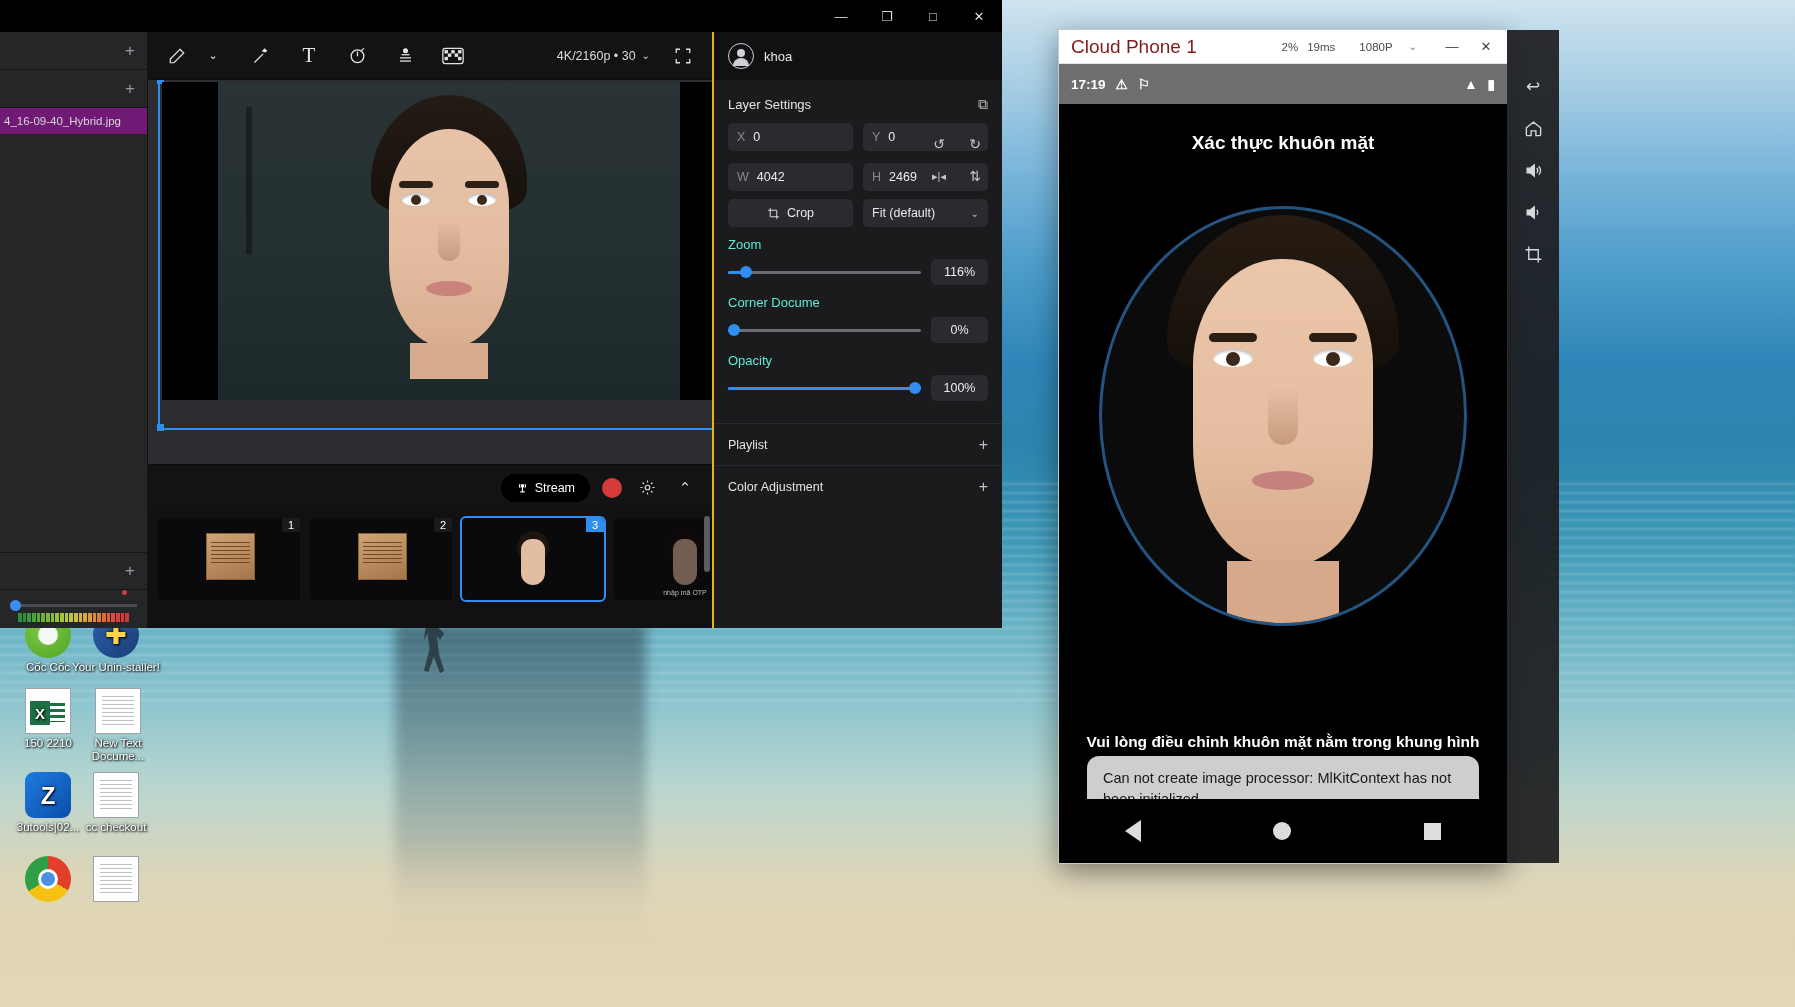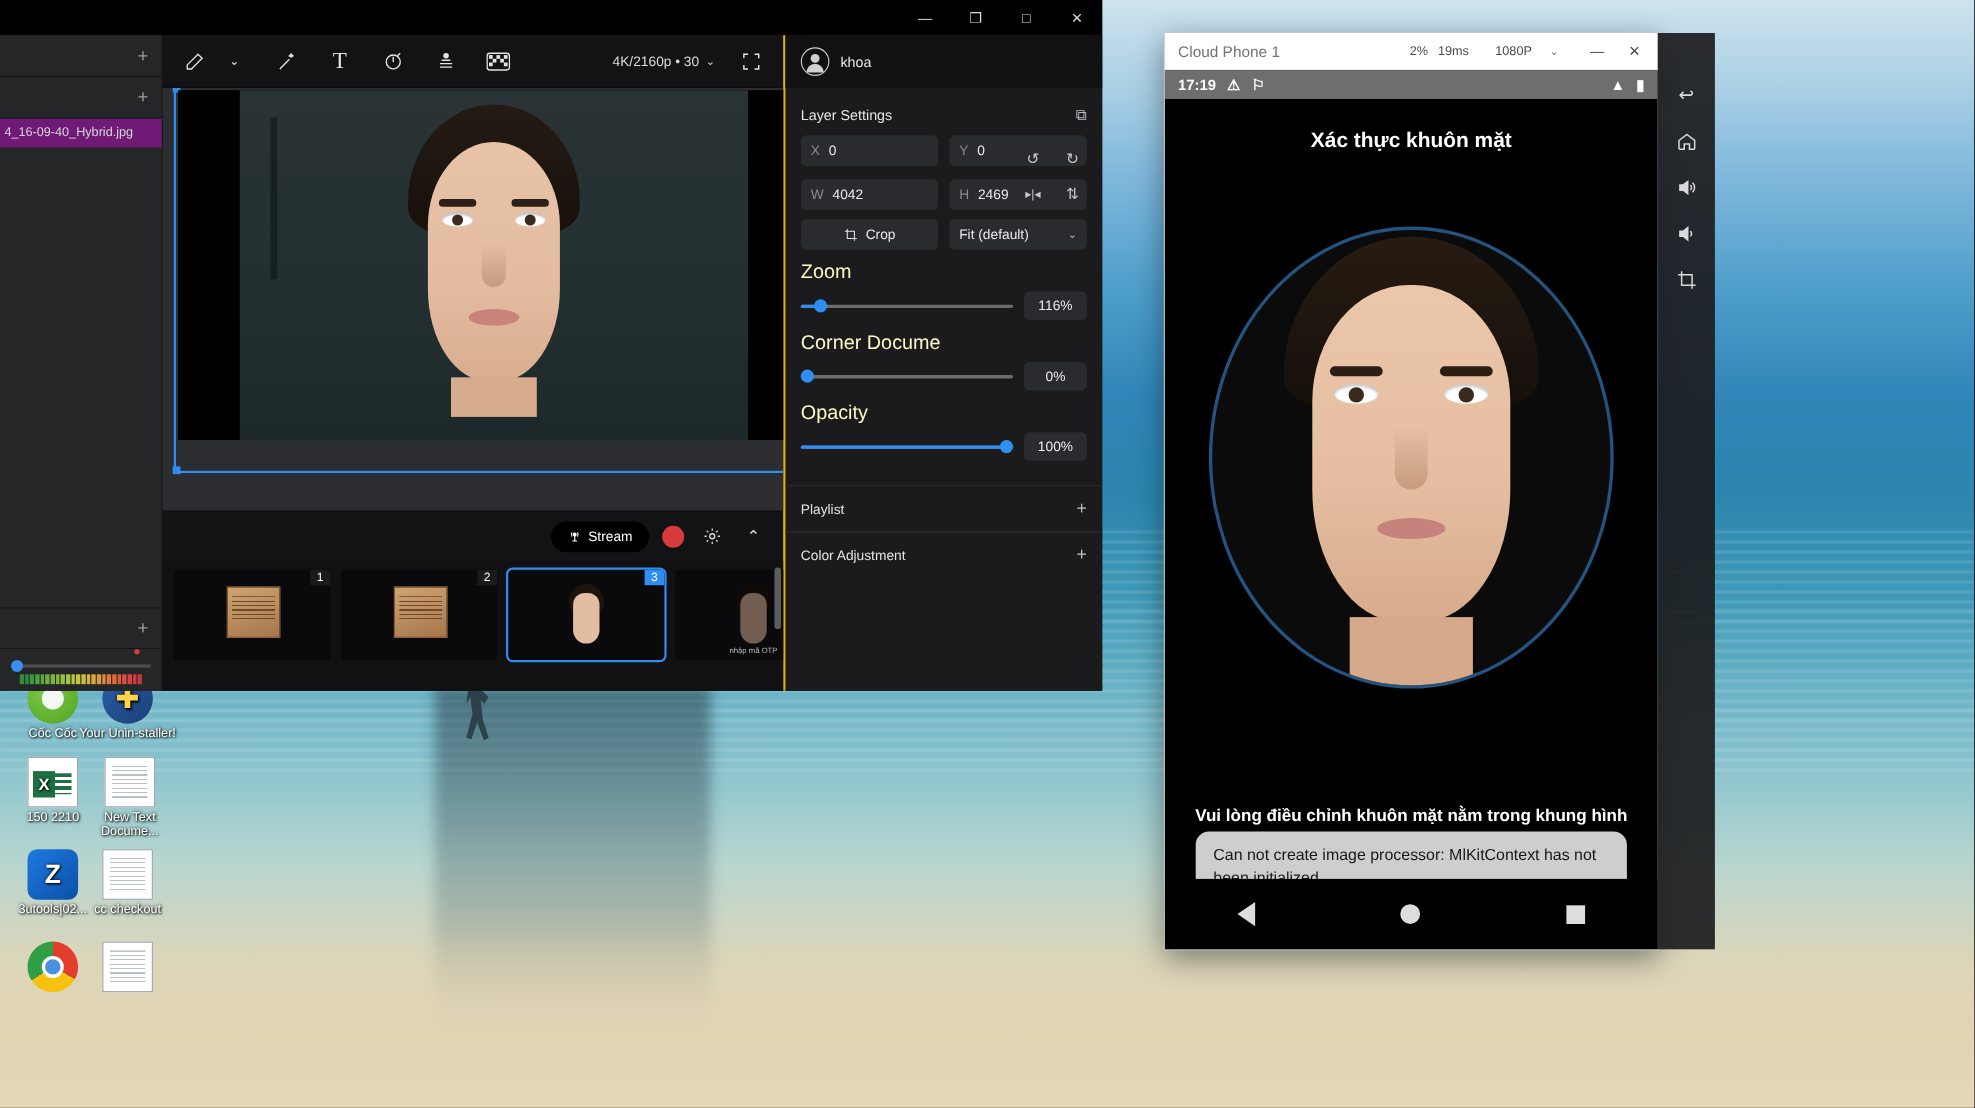--- a/index.html
+++ b/index.html
@@ -244,21 +244,21 @@
   }
   .btn-crop {
     background:#2a2b2e; border-radius:5px; height:28px; display:flex; align-items:center;
     justify-content:center; gap:7px; font-size:12.5px; color:#e8e8ea;
   }
   .select {
     background:#2a2b2e; border-radius:5px; height:28px; display:flex; align-items:center;
     justify-content:space-between; padding: 0 9px; font-size:12.5px; color:#e8e8ea;
   }
   .slider-row { padding: 10px 14px 0; }
-  .slider-row .cap { font-size: 18px; color:#fef9c3; margin-bottom: 7px; }
+  .slider-row .cap { font-size: 13px; color:#5eead4; margin-bottom: 7px; }
   .sl-line { display:flex; align-items:center; gap: 10px; }
   .track { flex:1; height:3px; background:#6a6c70; position:relative; border-radius:2px; }
   .track .fill { position:absolute; left:0; top:0; bottom:0; background:#2f8ef0; border-radius:2px; }
   .track .knob { position:absolute; top:-4.5px; width:12px; height:12px; border-radius:50%; background:#2f8ef0; }
   .numbox {
     width: 57px; height: 26px; background:#2a2b2e; border-radius:5px;
     display:flex; align-items:center; justify-content:center; font-size:12.5px; color:#ededee;
   }
   .rp-row {
     height: 42px; border-top: 1px solid #2a2b2e; display:flex; align-items:center;
@@ -268,28 +268,28 @@
 
   
   .phone {
     position:absolute; left: 1059px; top: 30px; width: 448px; height: 833px;
     background:#fff; box-shadow: 0 0 0 1px #c8c8c8, 0 8px 26px rgba(0,0,0,.45);
   }
   .ph-title {
     height: 34px; background:#fff; display:flex; align-items:center; padding: 0 8px 0 12px;
     border-bottom: 1px solid #e3e3e3; gap: 8px;
   }
-  .ph-title .t { font-size: 14px; color: #737373; flex: 1; }
+  .ph-title .t { font-size: 19px; color: #7f1d1d; flex: 1; }
   .ph-stat { display:flex; align-items:center; gap: 9px; font-size: 11.5px; color:#4a4a4a; }
   .ph-res { display:flex; align-items:center; gap: 16px; }
   .ph-wbtn { width: 26px; height: 26px; display:flex; align-items:center; justify-content:center;
              color:#444; font-size: 13px; }
   .ph-screen { position:absolute; left:0; right:0; top: 34px; bottom: 0; background:#000; overflow:hidden; }
   .ph-statusbar {
-    height: 26px; background:#6e6e6e; display:flex; align-items:center; gap: 10px; padding: 0 12px;
+    height: 40px; background:#6e6e6e; display:flex; align-items:center; gap: 10px; padding: 0 12px;
     color:#fff; font-size: 13.5px; font-weight:bold;
   }
   .sb-right { margin-left:auto; display:flex; gap: 10px; align-items:center; }
   .ph-h1 { text-align:center; color:#fff; font-size: 19px; font-weight:bold; margin-top: 28px; }
   .ph-oval {
     position:absolute; left: 50%; transform: translateX(-50%); top: 142px;
     width: 368px; height: 420px; border-radius: 50%;
     border: 3px solid #24537f; overflow:hidden; background:#0b0b0b;
   }
   .ph-face {

